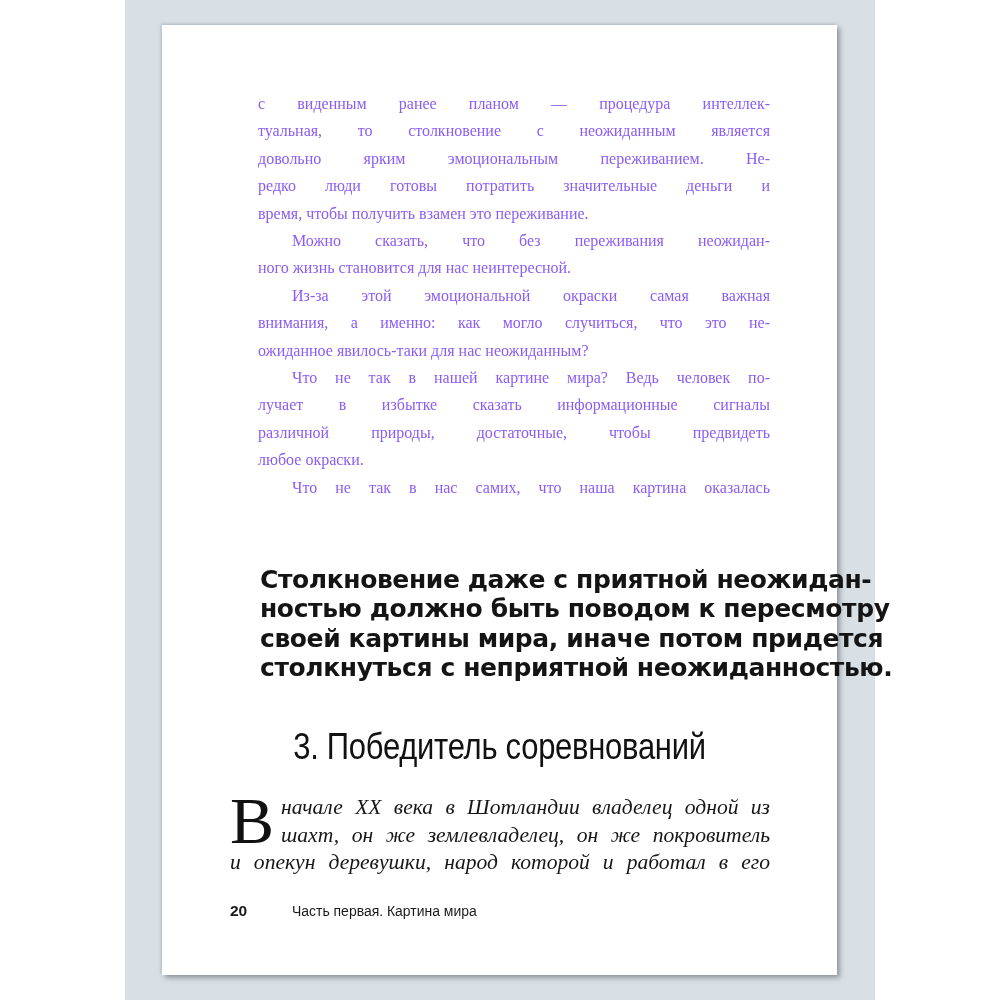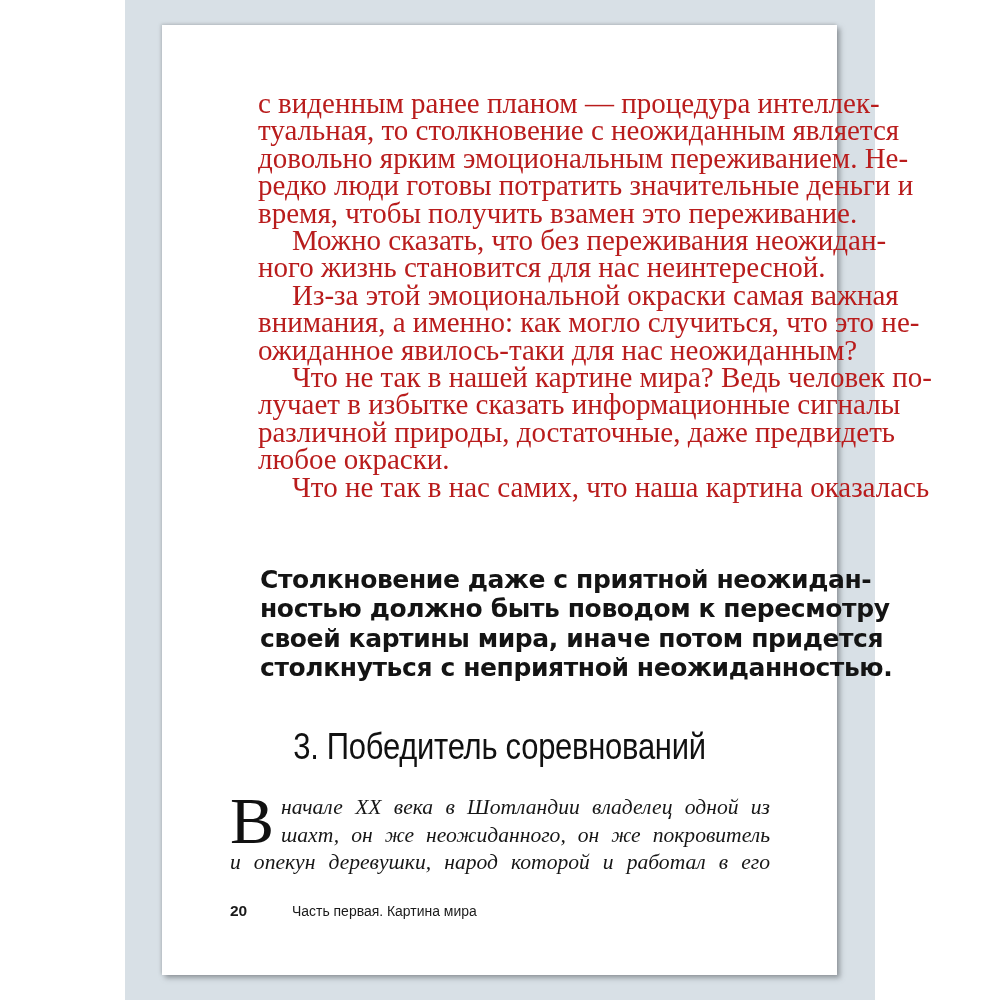--- a/index.html
+++ b/index.html
@@ -26,23 +26,23 @@
       height: 950px;
       background: #ffffff;
       box-shadow: 3px 3px 5px rgba(90,95,100,0.55), -1px -1px 3px rgba(120,125,130,0.35);
     }
     .body-text {
       position: absolute;
       left: 96px;
       top: 65px;
       width: 512px;
       font-family: "Liberation Serif", "DejaVu Serif", serif;
-      font-size: 29px;
+      font-size: 16px;
       line-height: 27.4px;
-      color: #b91c1c;
+      color: #8b5cf6;
     }
     .body-text p {
       margin: 0;
       text-align: justify;
       text-align-last: left;
     }
     .body-text p.first {
       text-indent: 0;
     }
     .line {
@@ -149,41 +149,41 @@
       <span class="line last">ного жизнь становится для нас неинтересной.</span>
     </p>
     <p>
       <span class="line" style="padding-left:34px">Из-за этой эмоциональной окраски самая важная</span>
       <span class="line">внимания, а именно: как могло случиться, что это не-</span>
       <span class="line last">ожиданное явилось-таки для нас неожиданным?</span>
     </p>
     <p>
       <span class="line" style="padding-left:34px">Что не так в нашей картине мира? Ведь человек по-</span>
       <span class="line">лучает в избытке сказать информационные сигналы</span>
-      <span class="line">различной природы, достаточные, даже предвидеть</span>
+      <span class="line">различной природы, достаточные, чтобы предвидеть</span>
       <span class="line last">любое окраски.</span>
     </p>
     <p>
       <span class="line" style="padding-left:34px">Что не так в нас самих, что наша картина оказалась</span>
     </p>
   </div>
 
   <div class="callout">
     <span class="line">Столкновение даже с приятной неожидан-</span>
     <span class="line">ностью должно быть поводом к пересмотру</span>
     <span class="line">своей картины мира, иначе потом придется</span>
     <span class="line">столкнуться с неприятной неожиданностью.</span>
   </div>
 
   <div class="heading">3. Победитель соревнований</div>
 
   <div class="italic-block">
     <span class="dropcap">В</span>
     <span class="line indented">начале XX века в Шотландии владелец одной из</span>
-    <span class="line indented">шахт, он же неожиданного, он же покровитель</span>
+    <span class="line indented">шахт, он же землевладелец, он же покровитель</span>
     <span class="line">и опекун деревушки, народ которой и работал в его</span>
   </div>
 
   <div class="footer">
     <span class="page-number">20</span>
     <span class="running-head">Часть первая. Картина мира</span>
   </div>
 
 </div>
 

